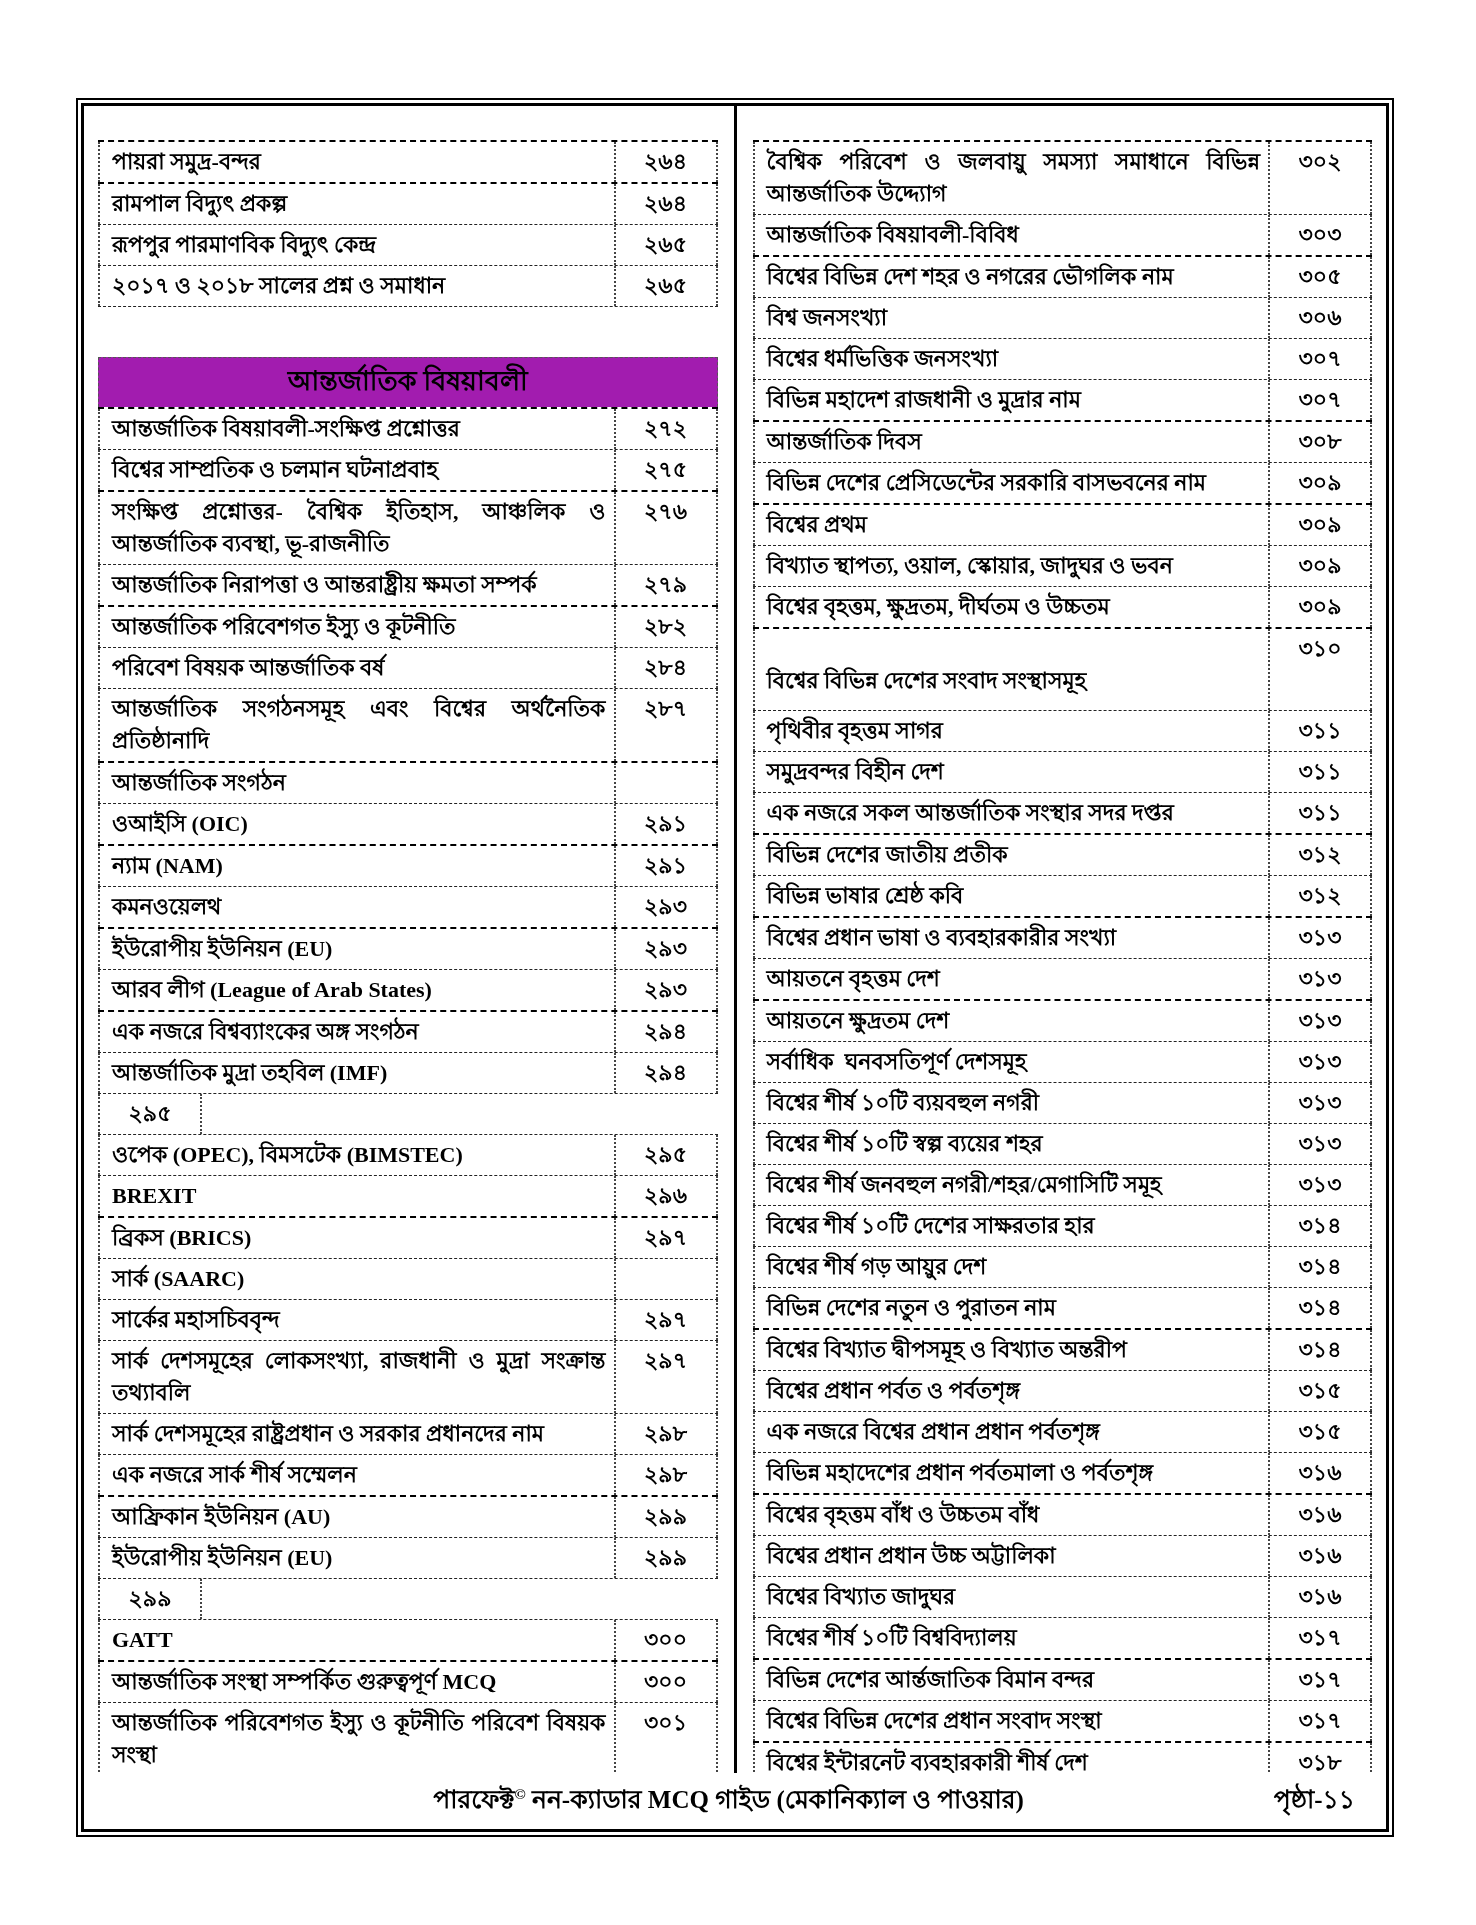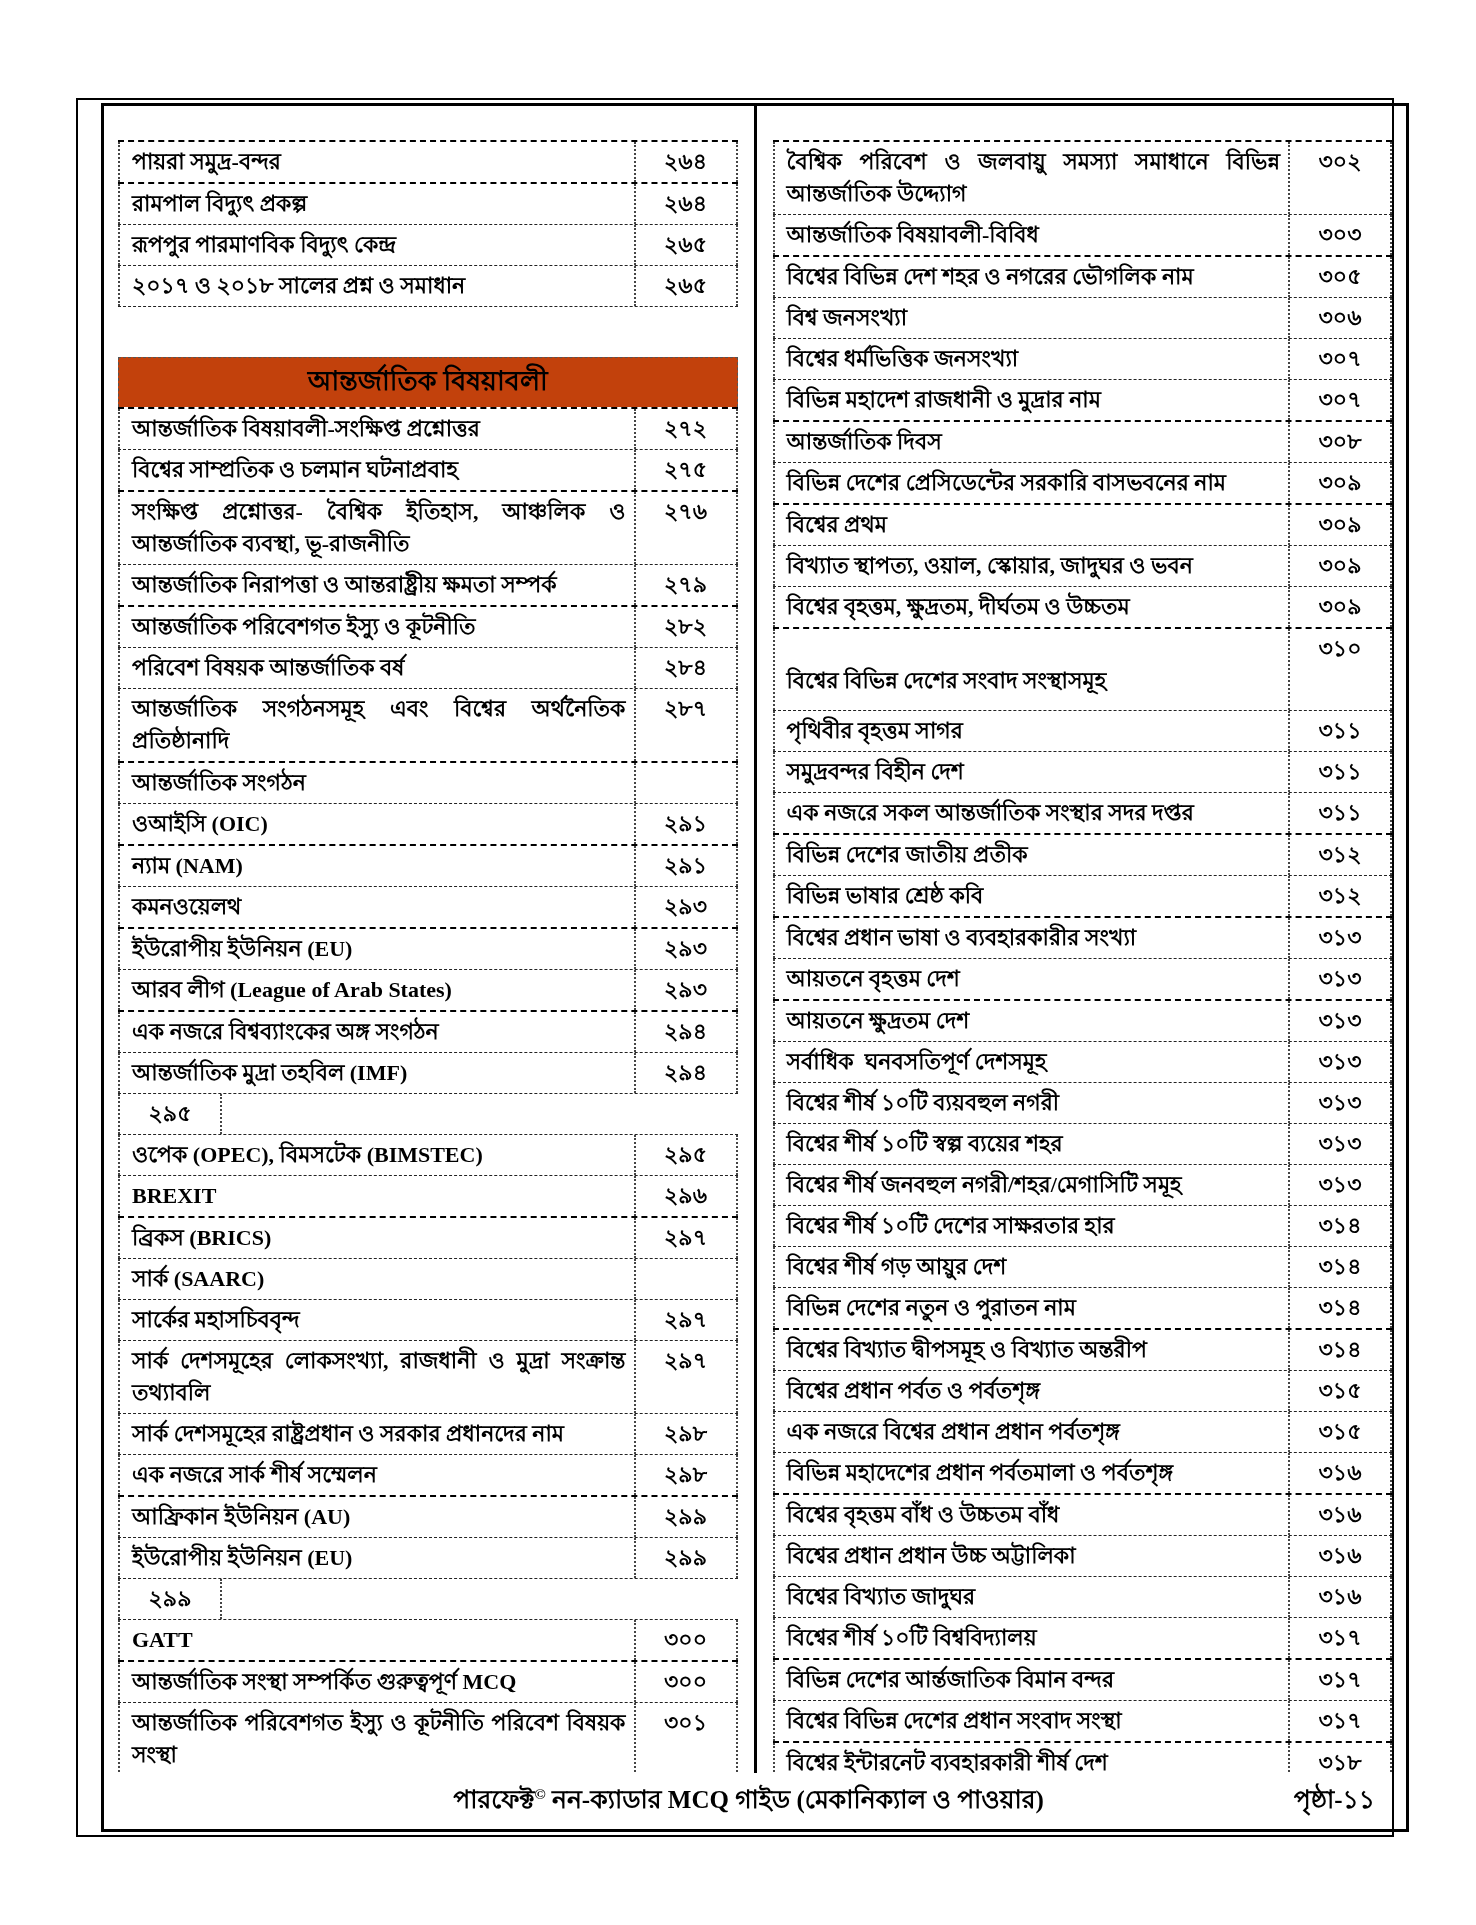--- a/index.html
+++ b/index.html
@@ -15,21 +15,20 @@
     position:absolute; top:98px; left:76px; right:82px; bottom:88px;
     border:2px solid #000;
     padding:3px;
     box-sizing:border-box;
   }
   .sheet-inner {
     border:3px solid #000;
     width:100%; height:100%;
     box-sizing:border-box;
     position:relative;
-    margin-left:20px;
   }
   .columns {
     display:flex; align-items:stretch;
     height:calc(100% - 56px);
     box-sizing:border-box;
   }
   .col {
     flex:1 1 0;
     box-sizing:border-box;
     overflow:hidden;
@@ -65,21 +64,21 @@
     white-space:pre-wrap;
   }
   .pnum {
     flex:0 0 104px;
     border-left:2px dotted #444;
     border-right:2px dotted #444;
     text-align:center;
   }
   .gap-spacer { height:50px; }
   .section-header {
-    background:#c2410c;
+    background:#a21caf;
     border:1px dashed #555;
     border-bottom:none;
     text-align:center;
     font-size:27px; font-weight:bold;
     padding:6px 0 9px 0;
     line-height:34px;
   }
   .footer {
     position:absolute; left:0; right:13px; bottom:4px; height:48px;
   }

